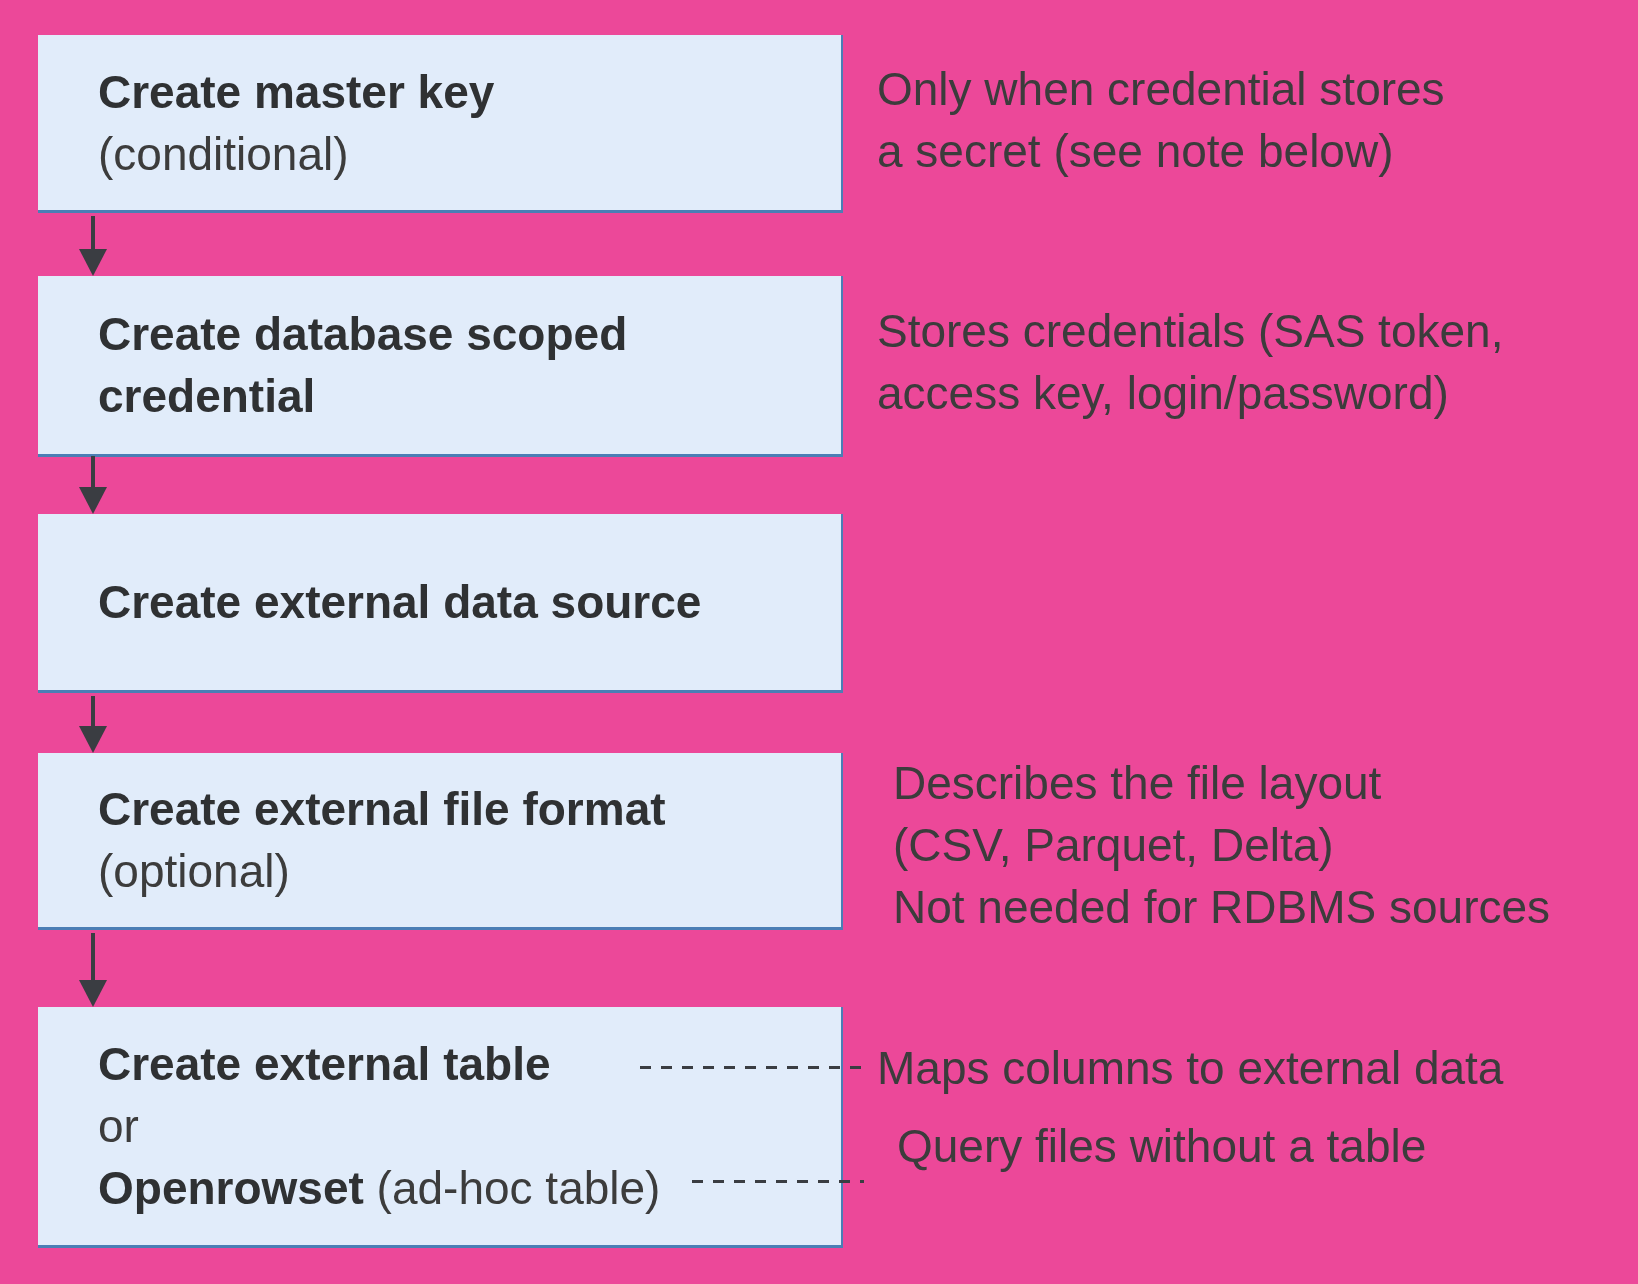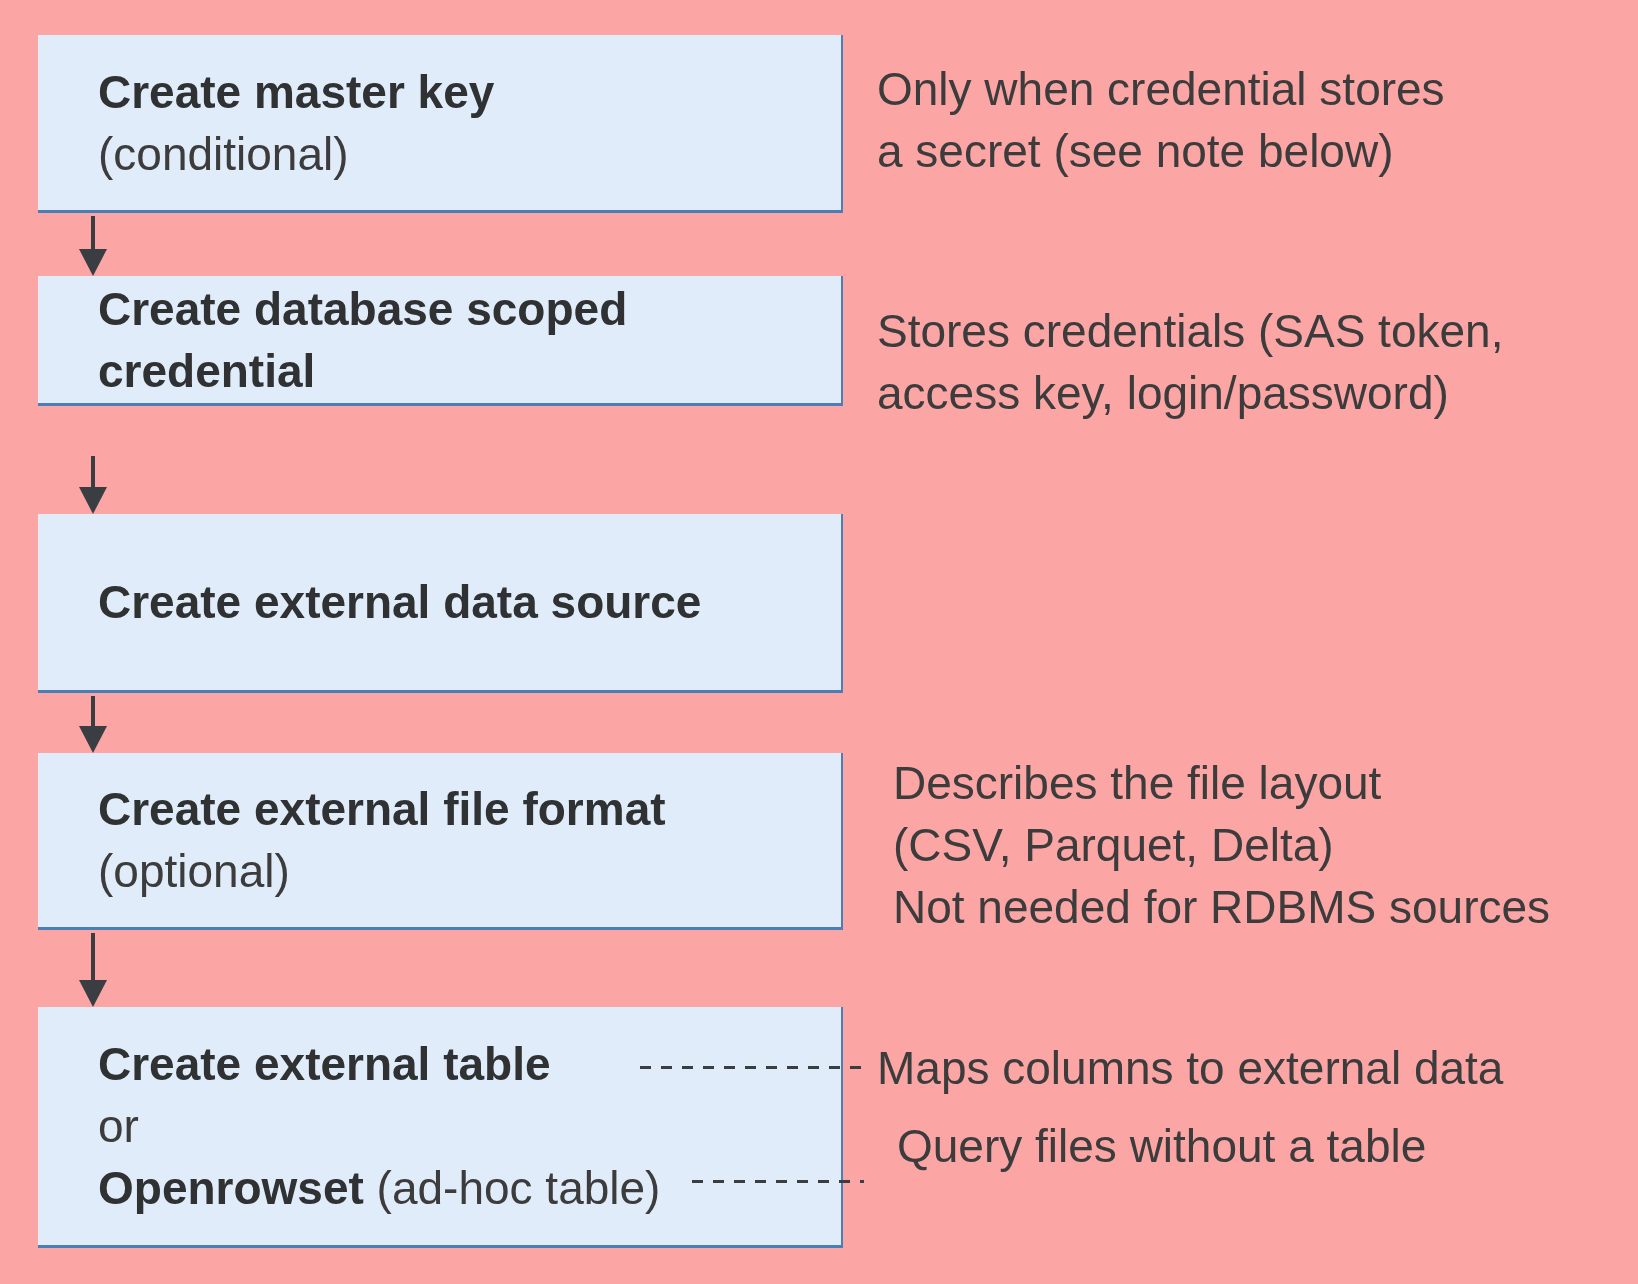--- a/index.html
+++ b/index.html
@@ -1,20 +1,20 @@
 <!DOCTYPE html>
 <html><head>
 <meta charset="utf-8">
 <style>
   html, body { margin: 0; padding: 0; background: #ffffff; }
   .canvas {
     position: relative;
     width: 1638px;
     height: 1284px;
-    background: #fca5a5;
+    background: #ec4899;
     font-family: "Liberation Sans", sans-serif;
     overflow: hidden;
   }
 
   
   .step-box {
     position: absolute;
     left: 38px;
     width: 805px;
     box-sizing: border-box;
@@ -29,21 +29,21 @@
   }
   .step-line {
     font-size: 46px;
     line-height: 62px;
     color: #2f3133;
   }
   .step-line .bold { font-weight: 700; }
   .step-line .regular { font-weight: 400; color: #3c3c3c; }
 
   .box-1 { top: 35px;   height: 178px; }
-  .box-2 { top: 276px;  height: 130px; }
+  .box-2 { top: 276px;  height: 181px; }
   .box-3 { top: 514px;  height: 179px; }
   .box-4 { top: 753px;  height: 177px; }
   .box-5 { top: 1007px; height: 241px; }
 
   
   .annotation {
     position: absolute;
     left: 877px;
     font-size: 46px;
     line-height: 62px;

